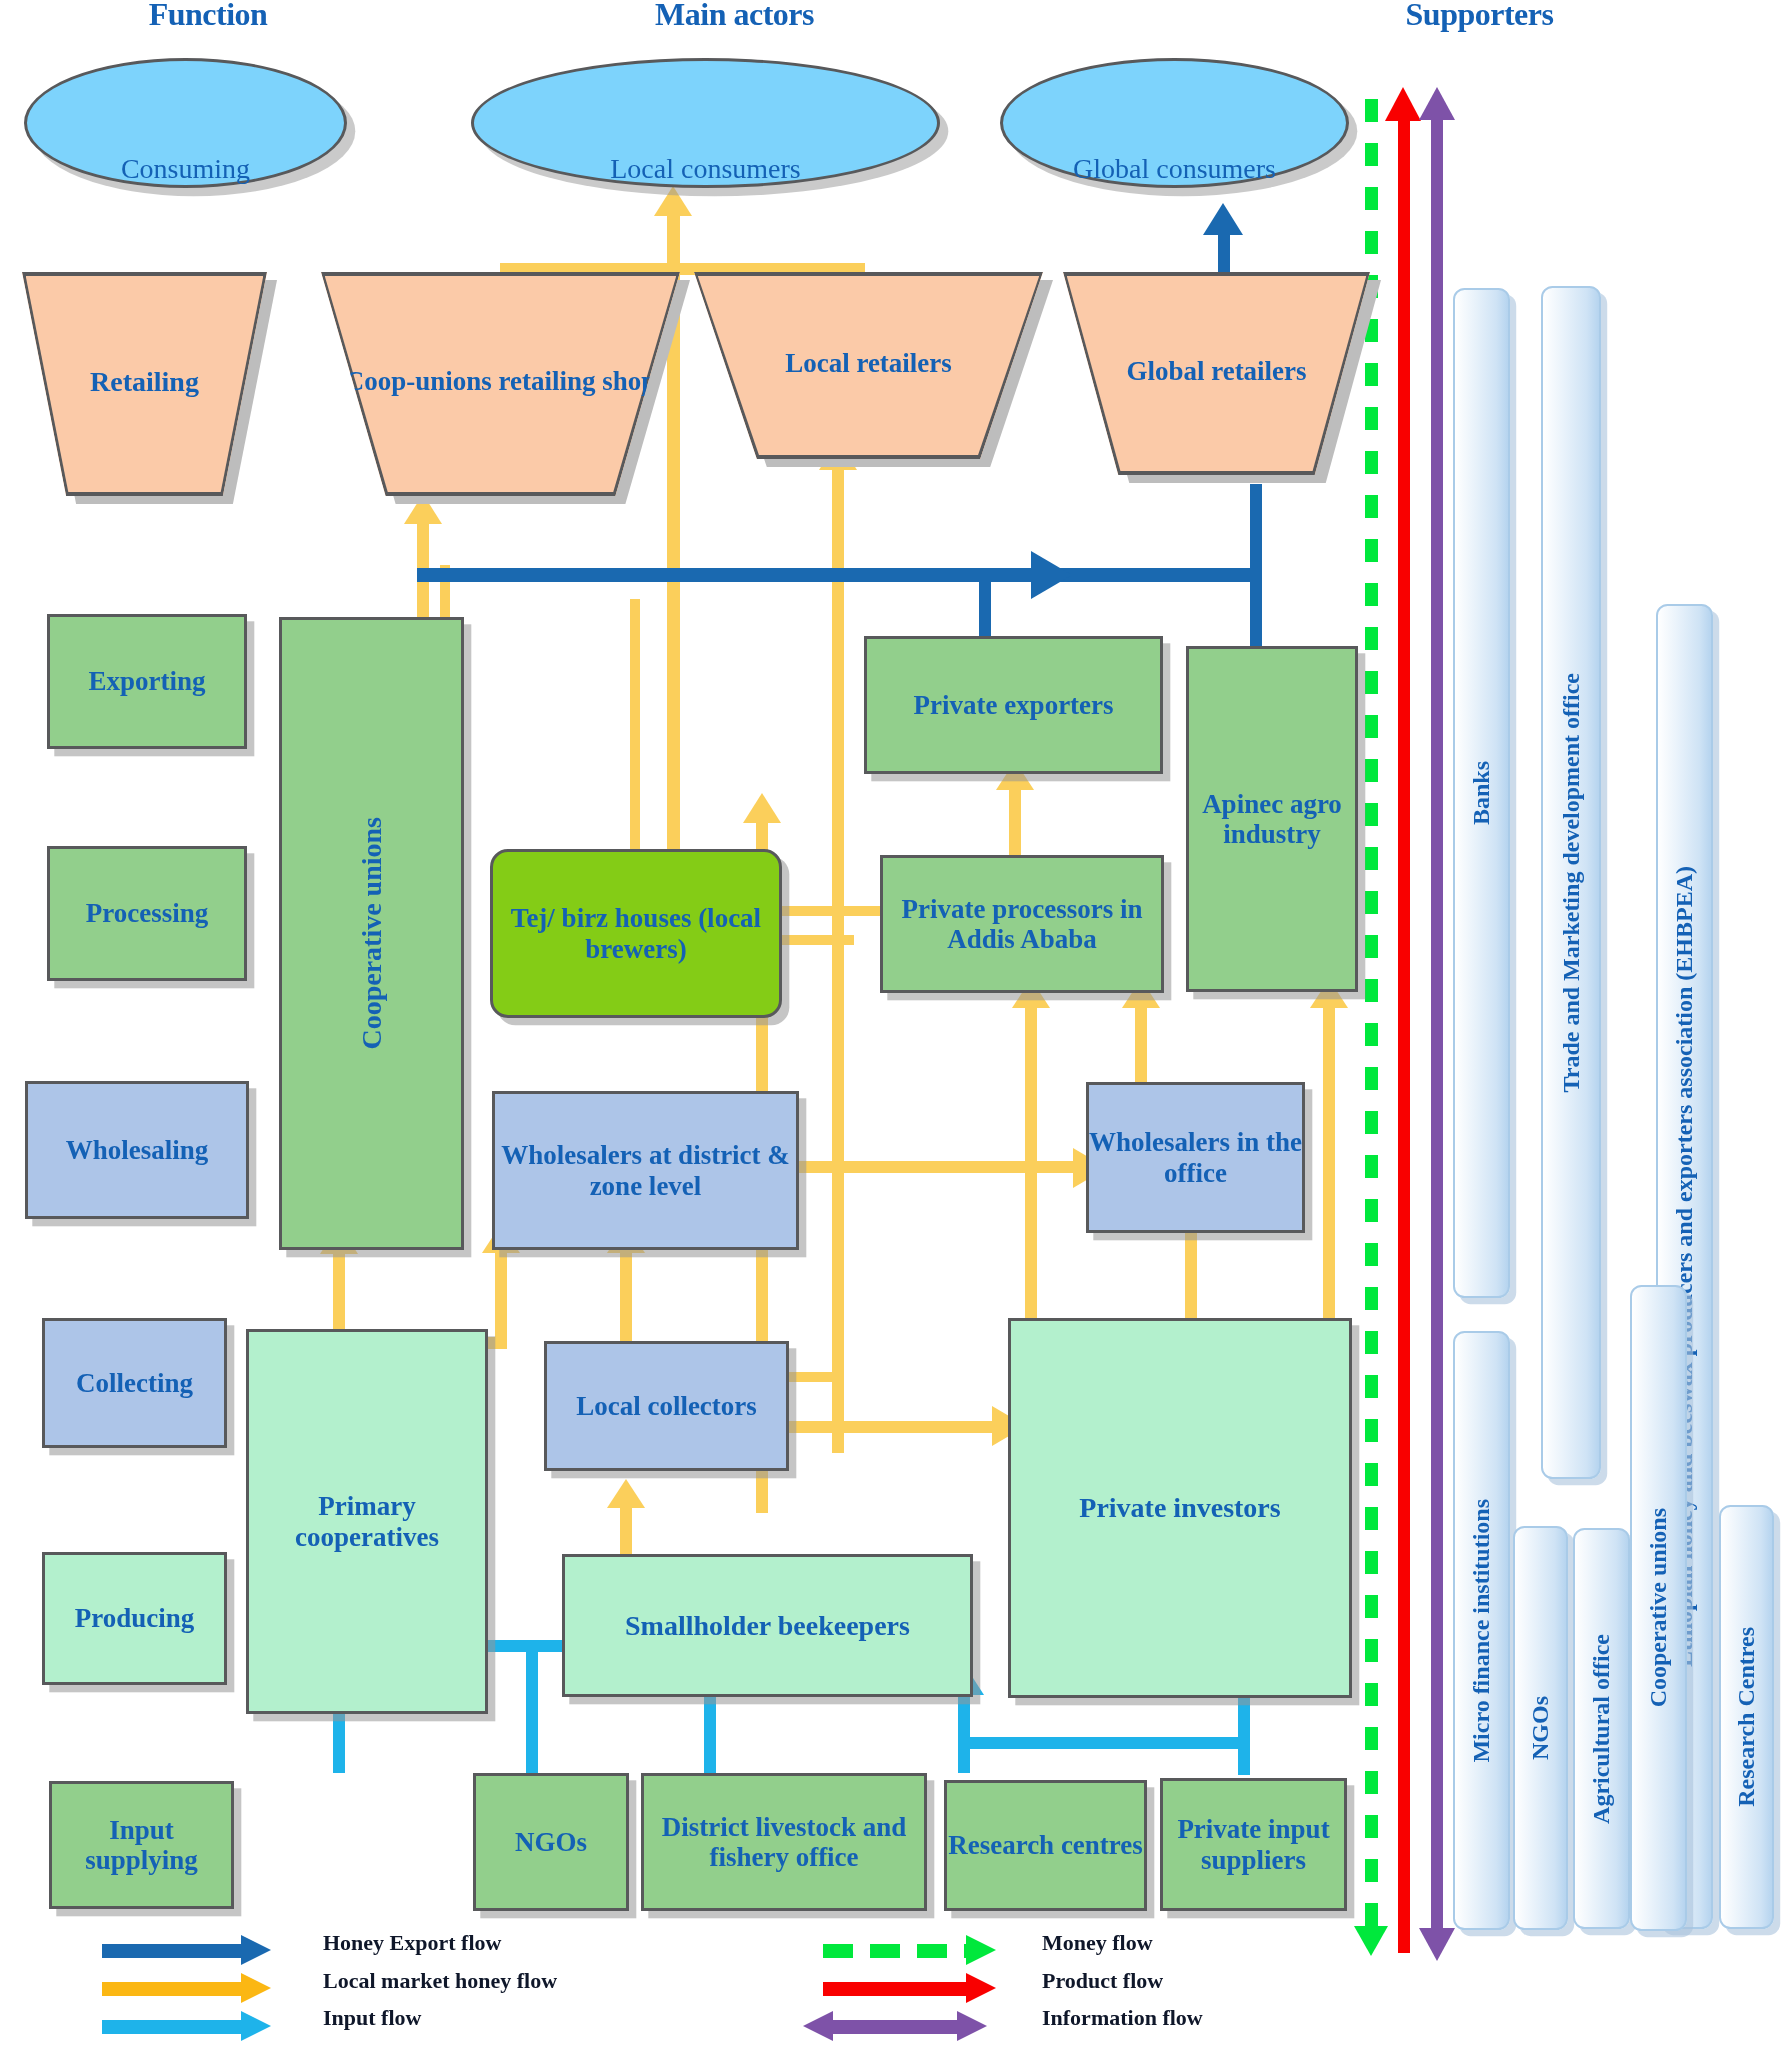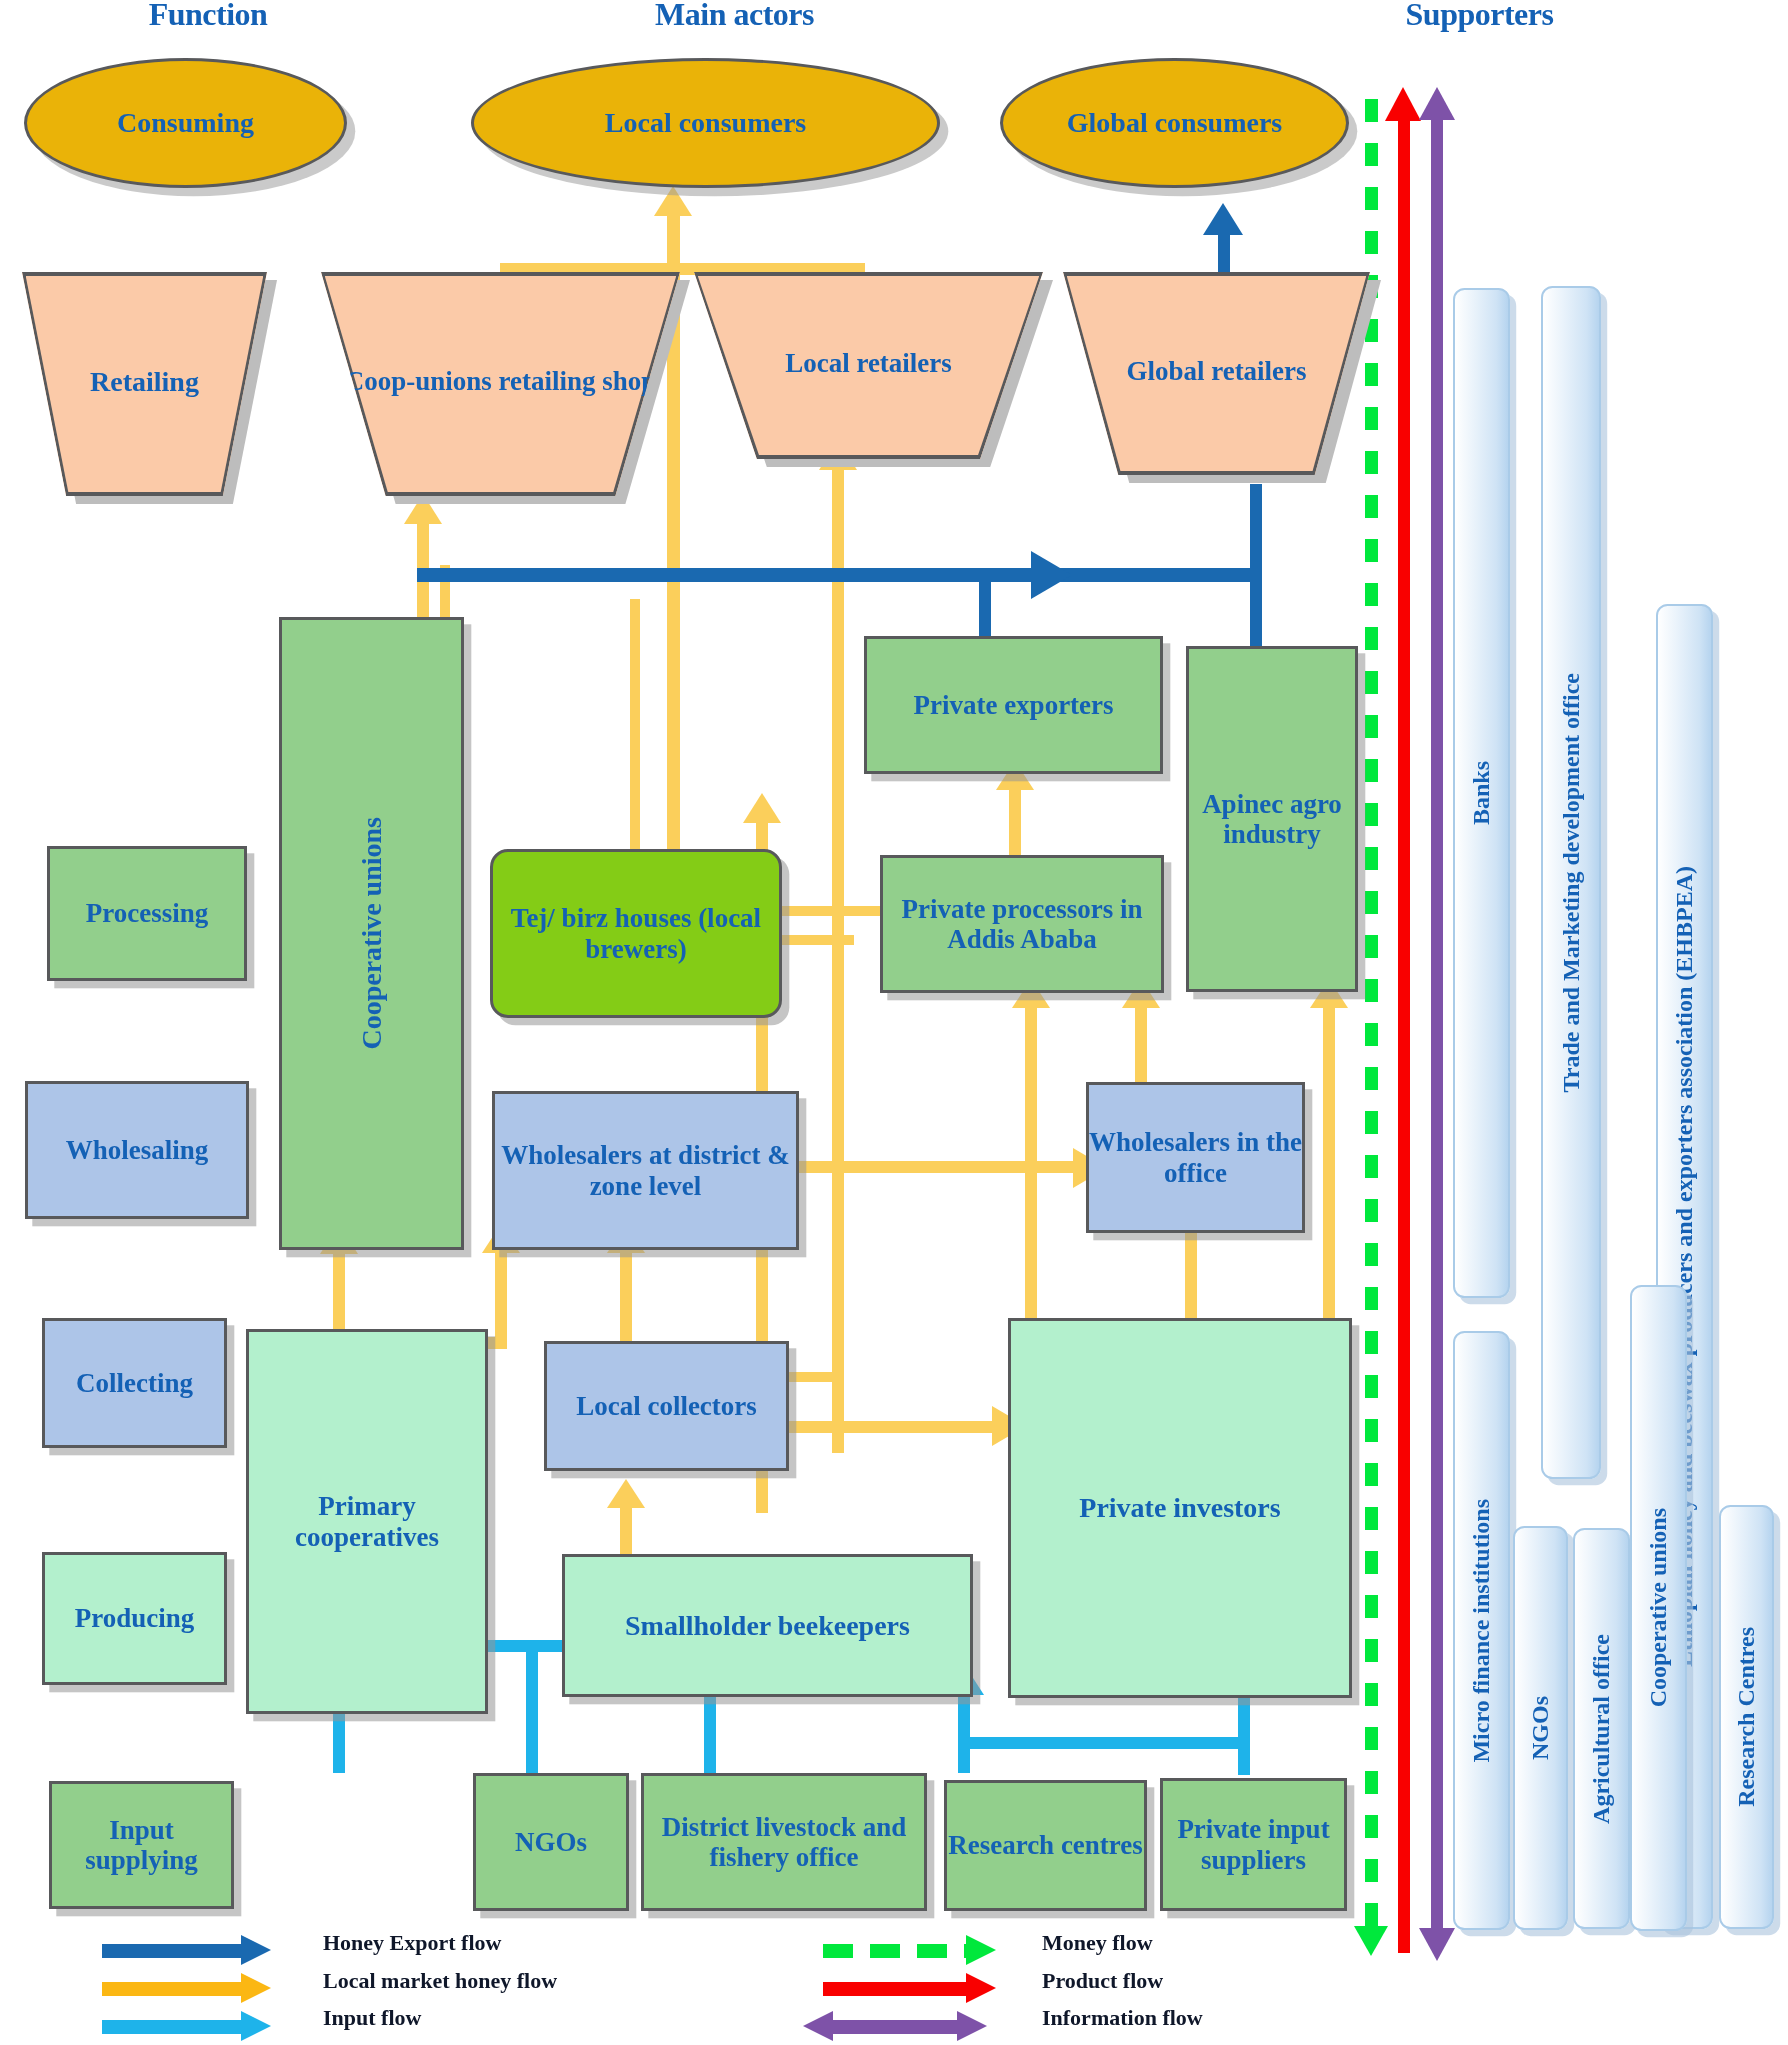--- a/index.html
+++ b/index.html
@@ -52,23 +52,23 @@
   }
   .trapshadow{
     position:absolute; background:#bdbdbd;
     clip-path:polygon(0% 0%, 100% 0%, 82% 100%, 18% 100%);
     z-index:5;
   }
 
   
   .ellipse{
     position:absolute; box-sizing:border-box;
-    background:#eab308; border:3.6px solid #58595b; border-radius:50%;
-    color:#1461b5; font-weight:bold; font-family:"Liberation Serif", serif;
-    display:flex; align-items:center; justify-content:center; text-align:center;
+    background:#7dd3fc; border:3.6px solid #58595b; border-radius:50%;
+    color:#1461b5; font-weight:normal; font-family:"Liberation Serif", serif;
+    display:flex; align-items:flex-end; justify-content:center; text-align:center;
     box-shadow:8.3px 8.3px 0 0 rgba(150,150,150,.5);
     z-index:7;
   }
 
   
   .pill{
     position:absolute; box-sizing:border-box;
     border:2.1px solid #a9cbe8; border-radius:11.5px;
     background:linear-gradient(to right,#ffffff 0%,#eaf3fb 35%,#cfe3f5 78%,#b6d4ef 100%);
     box-shadow:6.2px 6.2px 0 0 rgba(170,195,220,.6);
@@ -193,20 +193,23 @@
 
   <div class="ellipse" style="left:24px;top:58px;width:323px;height:130px;font-size:28px;">
     <span>Consuming</span>
   </div>
 
   <div class="trapshadow" style="left:32px;top:280px;width:245px;height:224px;"></div>
   <div class="trap" style="left:22px;top:272px;width:245px;height:224px;font-size:28px;">
     <span class="trapinner">Retailing</span>
   </div>
 
+  <div class="node n-green" style="left:47px;top:614px;width:200px;height:135px;font-size:27px;">
+    <span>Exporting</span>
+  </div>
 
   <div class="node n-green" style="left:47px;top:846px;width:200px;height:135px;font-size:27px;">
     <span>Processing</span>
   </div>
 
   <div class="node n-blue" style="left:25px;top:1081px;width:224px;height:138px;font-size:27px;">
     <span>Wholesaling</span>
   </div>
 
   <div class="node n-blue" style="left:42px;top:1318px;width:185px;height:130px;font-size:27px;">

